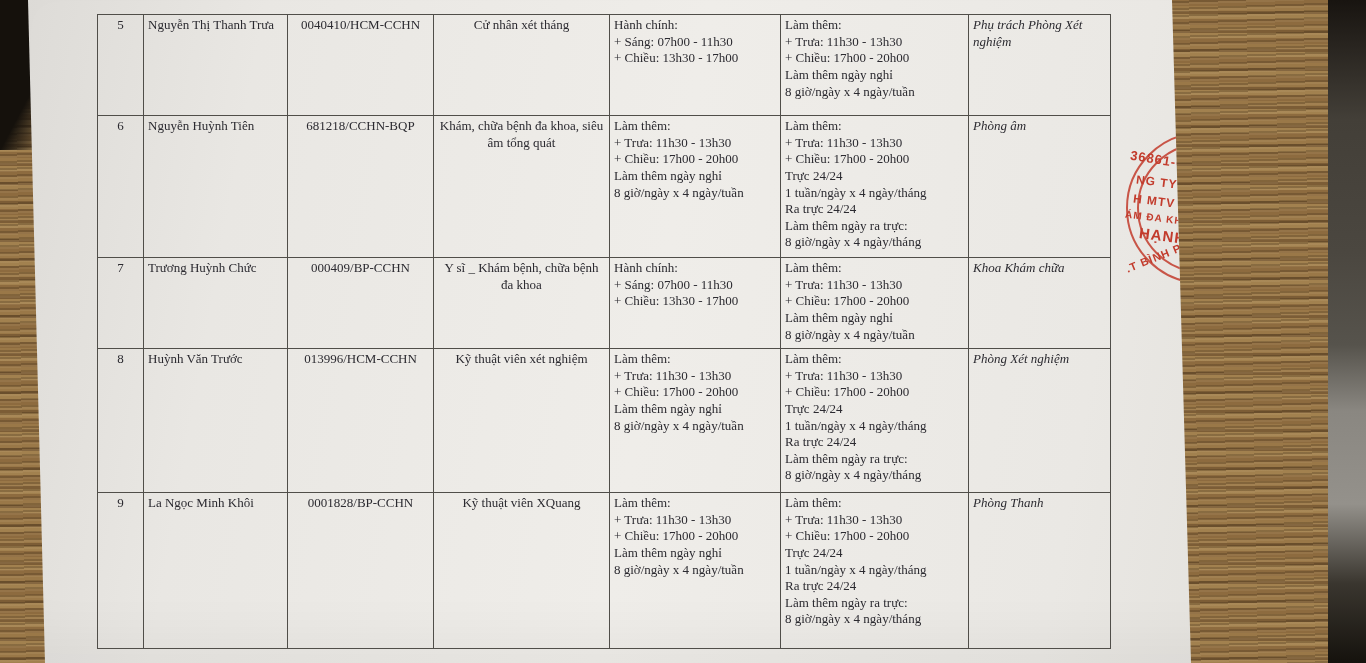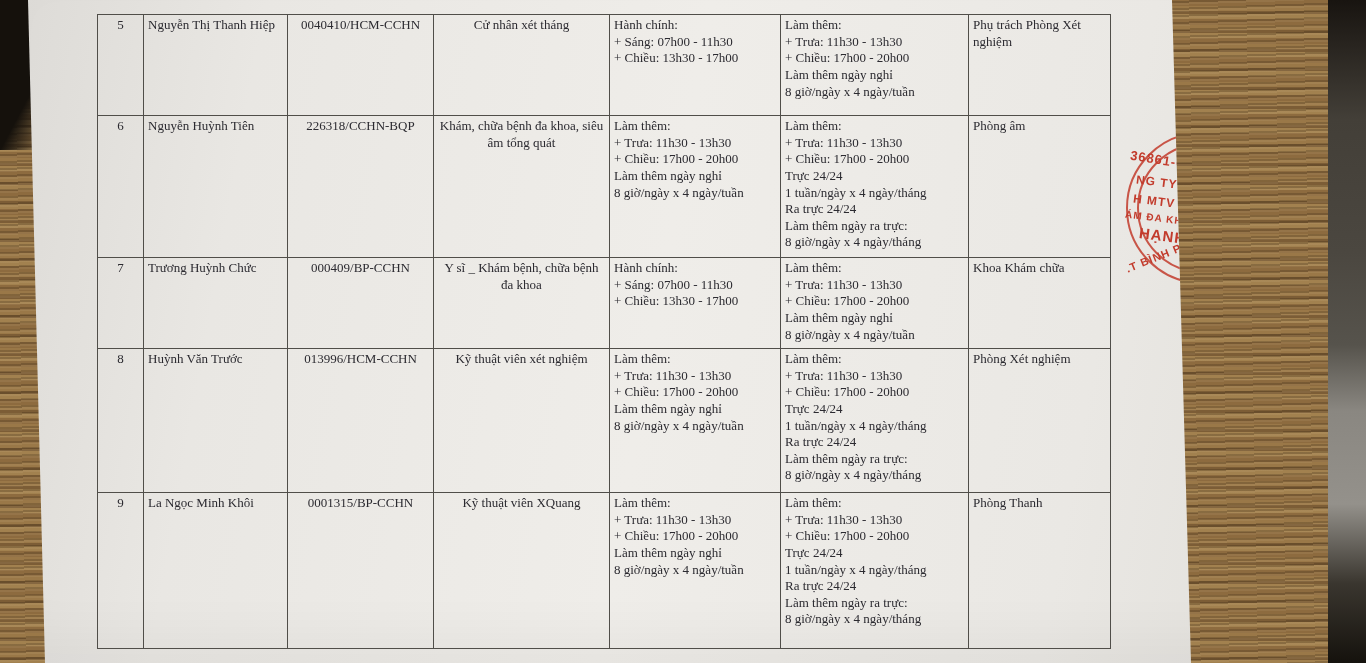--- a/index.html
+++ b/index.html
@@ -20,21 +20,21 @@
       background:linear-gradient(100deg,#dcdad6 0%,#e9e7e3 18%,#efede9 48%,#eae8e4 78%,#e0ded9 100%);
       box-shadow:inset 0 -30px 50px rgba(0,0,0,0.04);}
   
   table.doc{position:absolute;left:97px;top:14px;width:1013px;
       border-collapse:collapse;table-layout:fixed;color:#2b2a30;}
   table.doc td{border:1px solid #504e49;font-size:13px;line-height:1.28;
       padding:2px 4px;vertical-align:top;white-space:pre-line;overflow:hidden;}
   tr.r5{height:101px} tr.r6{height:142px} tr.r7{height:91px} tr.r8{height:144px} tr.r9{height:156px}
   td.ct{text-align:center} td.vm{vertical-align:middle}
   td.name{vertical-align:middle;padding-left:5px;}
-  td.role{vertical-align:middle;padding-left:5px;}
+  td.role{vertical-align:middle;padding-left:5px;font-style:italic;}
   
   .stamp{position:absolute;left:1118px;top:128px;width:130px;height:170px;
       color:#c23b2c;font-family:"Liberation Sans", sans-serif;font-weight:bold;
       filter:blur(0.3px);}
   .ring{position:absolute;border-radius:50%;border:2.5px solid rgba(194,59,44,0.85);}
   .ring.outer{left:8px;top:4px;width:148px;height:148px;}
   .ring.inner{left:19px;top:15px;width:126px;height:126px;border-width:2px;}
   .sline{position:absolute;white-space:nowrap;letter-spacing:1px;}
   .s1{left:12px;top:24px;font-size:13px;transform:rotate(9deg);}
   .s2{left:18px;top:47px;font-size:12px;transform:rotate(7deg);}
@@ -58,37 +58,37 @@
           <col style="width:144px">
           <col style="width:146px">
         <col style="width:176px">
           <col style="width:171px">
           <col style="width:188px">
         <col style="width:142px">
       </colgroup>
       <tbody>
           <tr class="r5">
         <td class="ct vm">5</td>
-        <td class="name">Nguyễn Thị Thanh Hiệp</td>
+        <td class="name">Nguyễn Thị Thanh Trưa</td>
         <td class="ct vm">0040410/HCM-CCHN</td>
         <td class="ct vm">Cử nhân xét tháng</td>
         <td>Hành chính:
 + Sáng: 07h00 - 11h30
 + Chiều: 13h30 - 17h00</td>
         <td>Làm thêm:
 + Trưa: 11h30 - 13h30
 + Chiều: 17h00 - 20h00
 Làm thêm ngày nghỉ
 8 giờ/ngày x 4 ngày/tuần</td>
         <td class="role">Phụ trách Phòng Xét nghiệm</td>
       </tr>
       <tr class="r6">
         <td class="ct vm">6</td>
         <td class="name">Nguyễn Huỳnh Tiên</td>
-        <td class="ct vm">226318/CCHN-BQP</td>
+        <td class="ct vm">681218/CCHN-BQP</td>
         <td class="ct vm">Khám, chữa bệnh đa khoa, siêu âm tổng quát</td>
         <td class="vm">Làm thêm:
 + Trưa: 11h30 - 13h30
 + Chiều: 17h00 - 20h00
 Làm thêm ngày nghỉ
 8 giờ/ngày x 4 ngày/tuần</td>
         <td>Làm thêm:
 + Trưa: 11h30 - 13h30
 + Chiều: 17h00 - 20h00
 Trực 24/24
@@ -129,21 +129,21 @@
 Trực 24/24
 1 tuần/ngày x 4 ngày/tháng
 Ra trực 24/24
 Làm thêm ngày ra trực:
 8 giờ/ngày x 4 ngày/tháng</td>
         <td class="role">Phòng Xét nghiệm</td>
       </tr>
       <tr class="r9">
         <td class="ct vm">9</td>
         <td class="name">La Ngọc Minh Khôi</td>
-        <td class="ct vm">0001315/BP-CCHN</td>
+        <td class="ct vm">0001828/BP-CCHN</td>
         <td class="ct vm">Kỹ thuật viên XQuang</td>
         <td class="vm">Làm thêm:
 + Trưa: 11h30 - 13h30
 + Chiều: 17h00 - 20h00
 Làm thêm ngày nghỉ
 8 giờ/ngày x 4 ngày/tuần</td>
         <td>Làm thêm:
 + Trưa: 11h30 - 13h30
 + Chiều: 17h00 - 20h00
 Trực 24/24

